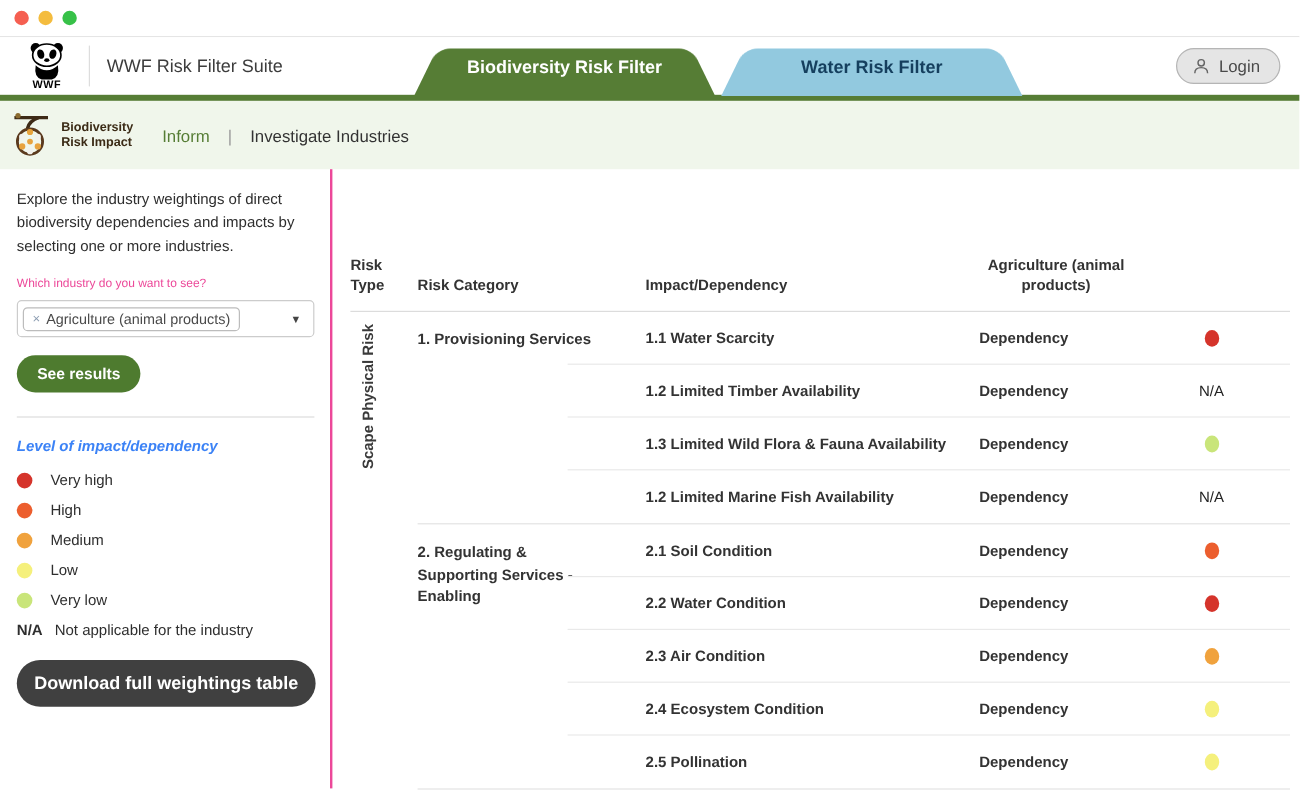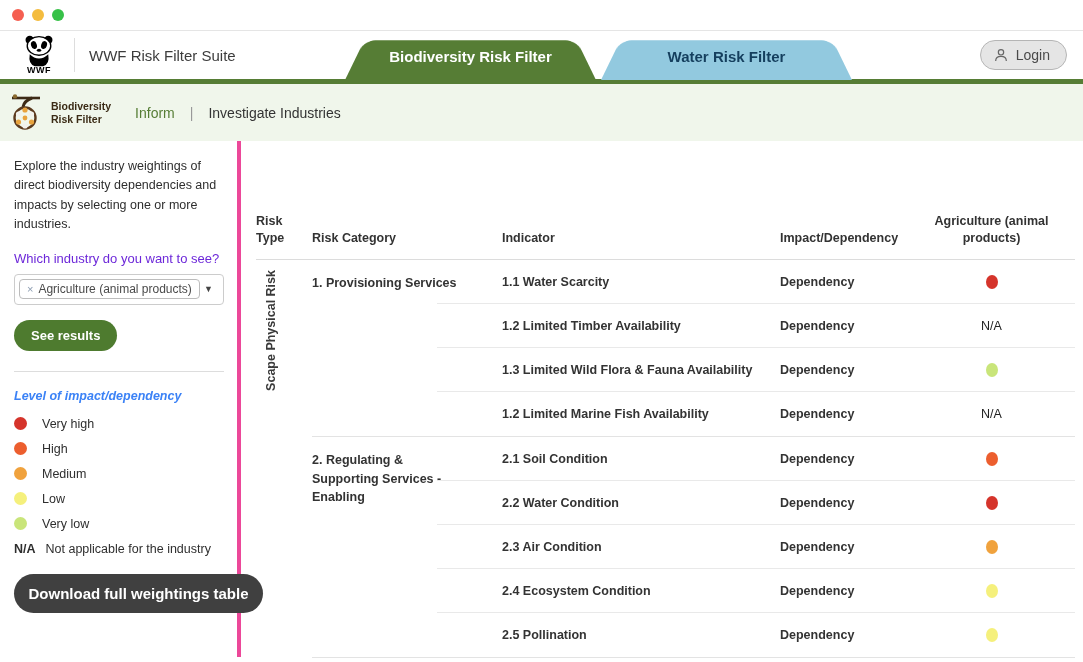--- a/index.html
+++ b/index.html
@@ -45,24 +45,24 @@
   .brf-logo { display:flex; align-items:center; gap:5px; }
   .brf-logo-text { font-size:10.5px; font-weight:700; color:#3b2b16; line-height:1.2; }
   .subnav-links { display:flex; align-items:center; gap:15px; margin-left:24px; font-size:14px; }
   .link-inform { color:#567d35; cursor:pointer; }
   .link-sep { color:#999; }
   .link-investigate { color:#333; cursor:pointer; }
 
   
   .content { display:flex; height:516px; }
 
-  .sidebar { width:241px; flex-shrink:0; border-right:4px solid #ec4899;
+  .sidebar { width:277px; flex-shrink:0; border-right:2px solid #ec4899;
     padding:16px 13px 0 14px; }
   .intro { font-size:12.5px; line-height:1.55; color:#2e2e2e; margin-bottom:16px; }
-  .question { font-size:13px; color:#6d28d9; margin-bottom:8px; }
+  .question { font-size:10px; color:#ec4899; margin-bottom:8px; }
   .select-box { border:1px solid #ccc; border-radius:4px; background:#fff;
     height:31px; display:flex; align-items:center; padding:0 10px 0 4px; cursor:pointer; }
   .tag { border:1px solid #bcbcbc; border-radius:4px; padding:2px 7px;
     font-size:12px; color:#4a4a4a; display:flex; align-items:center; gap:5px; background:#fff; }
   .tag-x { color:#8a9bb0; font-size:11px; cursor:pointer; }
   .caret { margin-left:auto; color:#444; font-size:9px; }
   .see-results { margin-top:15px; display:inline-block; background:#4e7b2f; color:#fff;
     font-weight:700; font-size:13px; font-family:inherit; padding:8px 17px;
     border:none; border-radius:18px; cursor:pointer; }
   .sidebar-hr { border:none; border-top:1px solid #ddd; margin:20px 0 0; }
@@ -157,21 +157,21 @@
       <circle cx="15" cy="17" r="2.6" fill="#e8a33d"></circle>
       <circle cx="21.5" cy="21" r="2.6" fill="#f1f1ec"></circle>
       <circle cx="21.5" cy="29" r="2.6" fill="#e8a33d"></circle>
       <circle cx="15" cy="33" r="2.6" fill="#f1f1ec"></circle>
       <circle cx="8.5" cy="29" r="2.6" fill="#e8a33d"></circle>
       <circle cx="8.5" cy="21" r="2.6" fill="#f1f1ec"></circle>
       <circle cx="15" cy="25" r="2.4" fill="#e8a33d"></circle>
     </svg>
     <div class="brf-logo-text">
       <div>Biodiversity</div>
-      <div>Risk Filter</div>
+      <div>Risk Impact</div>
     </div>
   </div>
   <div class="subnav-links">
     <span class="link-inform">Inform</span>
     <span class="link-sep">|</span>
     <span class="link-investigate">Investigate Industries</span>
   </div>
 </div>
 
 <div class="content">
@@ -221,21 +221,20 @@
       <span>Not applicable for the industry</span>
     </div>
 
     <button class="download-btn">Download full weightings table</button>
   </div>
 
   <div class="main">
     <div class="thead">
       <div class="th th-risktype">Risk Type</div>
       <div class="th">Risk Category</div>
-      <div class="th">Indicator</div>
       <div class="th">Impact/Dependency</div>
       <div class="th th-industry">Agriculture (animal products)</div>
     </div>
     <div class="tbody">
       <div class="risktype-col">
         <div class="rot-label">Scape Physical Risk</div>
       </div>
       <div class="sections">
           <div class="section">
             <div class="cat-cell">1. Provisioning Services</div>

